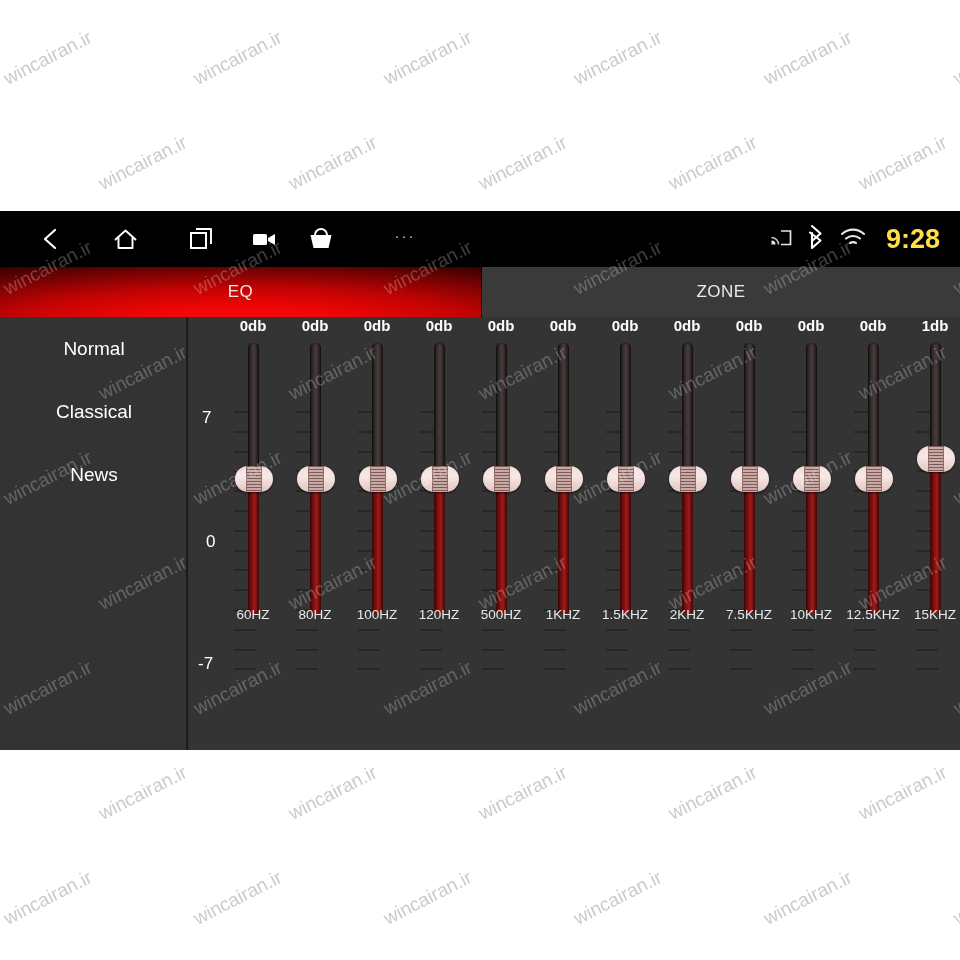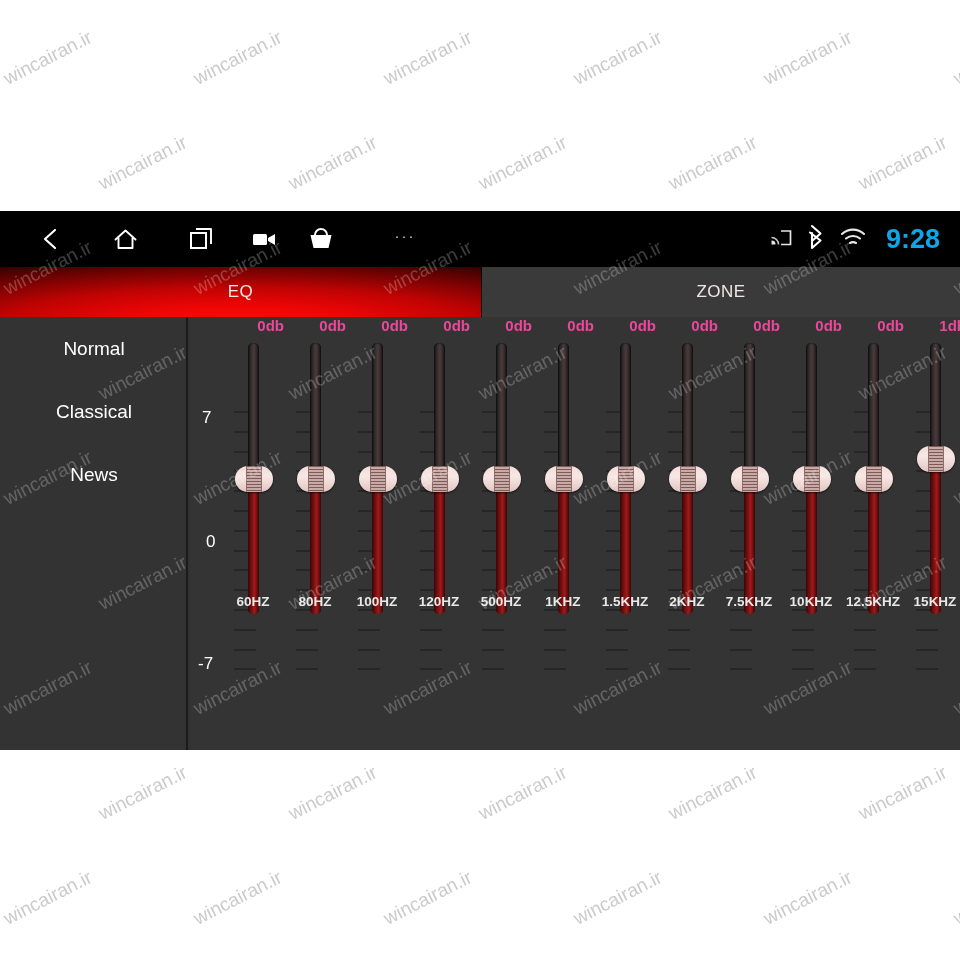--- a/index.html
+++ b/index.html
@@ -21,21 +21,21 @@
   }
   .navicon { position:absolute; top:0; height:56px; display:flex; align-items:center; justify-content:center; }
   #nav-back   { left:28px;  width:46px; }
   #nav-home   { left:102px; width:46px; }
   #nav-recent { left:178px; width:46px; }
   #nav-cam    { left:242px; width:46px; }
   #nav-basket { left:298px; width:46px; }
   #nav-more   { left:382px; width:46px; color:#cfcfcf; font-size:15px; letter-spacing:2px; line-height:1; padding-bottom:8px; }
 
   #sysicons { position:absolute; right:0; top:0; height:56px; display:flex; align-items:center; gap:14px; padding-right:20px; }
-  #clock { color:#0ea5e9; font-size:27px; font-weight:bold; letter-spacing:0px; margin-left:6px; }
+  #clock { color:#fde047; font-size:27px; font-weight:bold; letter-spacing:0px; margin-left:6px; }
 
   
   #tabs { position:absolute; left:0; top:56px; width:960px; height:50px; }
   .tab { position:absolute; top:0; height:50px; display:flex; align-items:center; justify-content:center;
          color:#f0e8e8; font-size:17px; letter-spacing:0.5px; }
   #tab-eq {
     left:0; width:482px;
     background:
       radial-gradient(115% 175% at 50% 118%, #ff0b0b 0%, #f00505 22%, #c00303 44%, #6d0202 66%, #240101 84%, #120000 100%);
     border-right:1px solid #000;
@@ -74,24 +74,24 @@
   #ax-p7 { left:12px; top:91px; }
   #ax-0  { left:16px; top:215px; }
   #ax-m7 { left:8px;  top:337px; }
 
   #ticks { position:absolute; left:44px; top:94px; width:718px; height:258px; }
   .tickrow { position:absolute; left:0; width:718px; height:2px;
              background:repeating-linear-gradient(to right,#262626 0px,#262626 22px,transparent 22px,transparent 62px); }
 
   .band { position:absolute; top:0; width:62px; height:433px; }
 
-  .dbval { position:absolute; top:0; left:0; width:62px; text-align:right;
-           color:#ec4899; font-size:15px; font-weight:bold; }
-  .freq  { position:absolute; top:277px; left:-6px; width:74px; text-align:center;
-           color:#e8e8e8; font-size:13.5px; font-weight:bold; }
+  .dbval { position:absolute; top:0; left:0; width:62px; text-align:center;
+           color:#ffffff; font-size:15px; font-weight:bold; }
+  .freq  { position:absolute; top:290px; left:-6px; width:74px; text-align:center;
+           color:#e8e8e8; font-size:13.5px; font-weight:normal; }
 
   .track { position:absolute; left:26px; top:26px; width:11px; height:271px; border-radius:5px;
            background:linear-gradient(to right,#141414,#3b3232 35%,#4a3b3b 55%,#1a1414 100%);
            box-shadow:0 0 2px #000 inset; overflow:hidden; }
   .fill  { position:absolute; left:0; width:11px; bottom:0;
            background:linear-gradient(to right,#3a0505,#8c1414 45%,#a01a1a 60%,#3c0606 100%); }
 
   .thumb { position:absolute; left:13px; width:38px; height:26px;
            background:linear-gradient(to bottom,#f2ddda 0%,#f7e7e4 40%,#e2c5c1 100%);
            border-radius:13px/13px;

